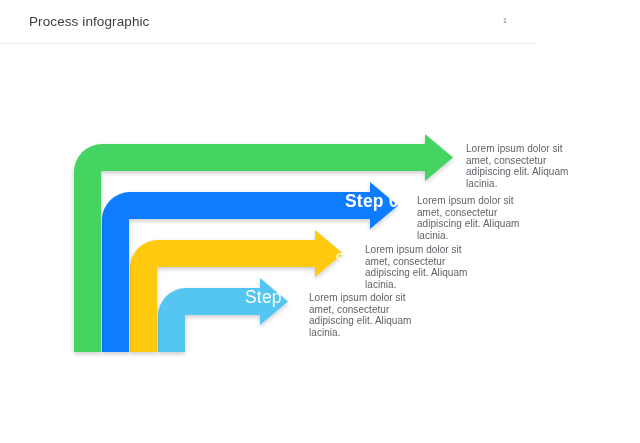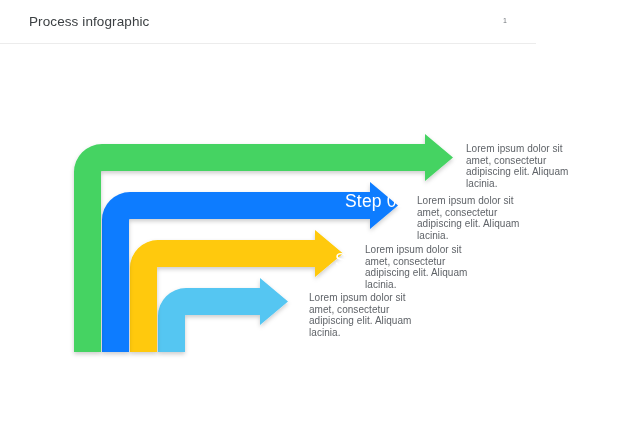--- a/index.html
+++ b/index.html
@@ -152,24 +152,25 @@
                L 453 113.5
                L 425 137
                L 425 127
                L 102 127
                A 1 1 0 0 0 101 128
                L 101 308
                Z" fill="#45d362"></path>
     </g>
   </svg>
 
-  <div class="step-title" style="left:345px; top:147px;">Step 01</div>
+  <div class="step-title" style="left:345px; top:147px;font-weight:bold;">Step 01</div>
 
   <div class="step-title" style="left:300px; top:206px;margin-left:35px;">Step 02</div>
 
+  <div class="step-title" style="left:245px; top:243px;">Step 03</div>
 
   <div class="step-title" style="left:198px; top:291px;">Step 04</div>
 
   <div class="step-desc" style="left:466px; top:99px;">Lorem ipsum dolor sit amet, consectetur adipiscing elit. Aliquam lacinia.</div>
 
   <div class="step-desc" style="left:417px; top:151px;">Lorem ipsum dolor sit amet, consectetur adipiscing elit. Aliquam lacinia.</div>
 
   <div class="step-desc" style="left:365px; top:200px;">Lorem ipsum dolor sit amet, consectetur adipiscing elit. Aliquam lacinia.</div>
 
   <div class="step-desc" style="left:309px; top:248px;">Lorem ipsum dolor sit amet, consectetur adipiscing elit. Aliquam lacinia.</div>

